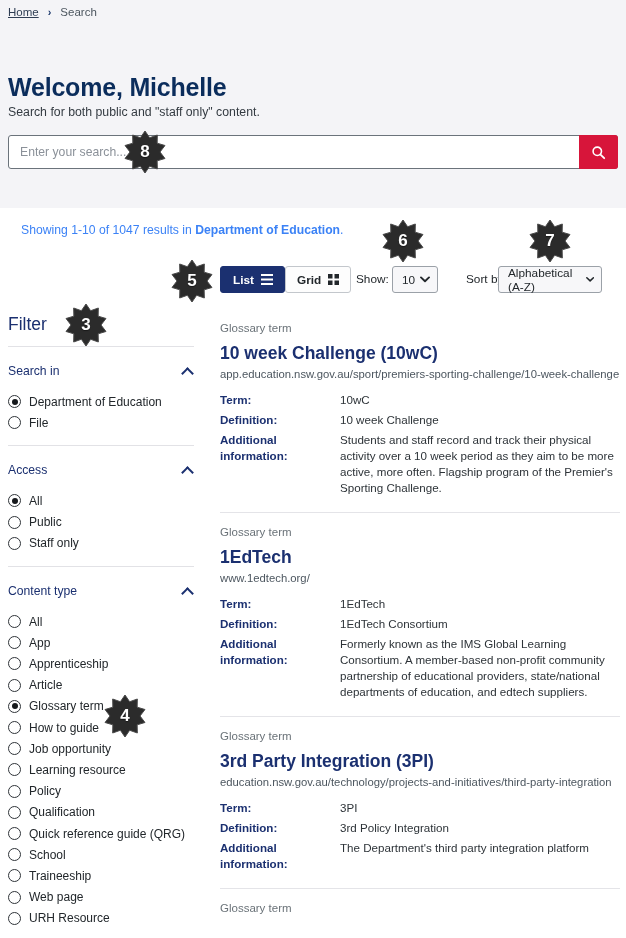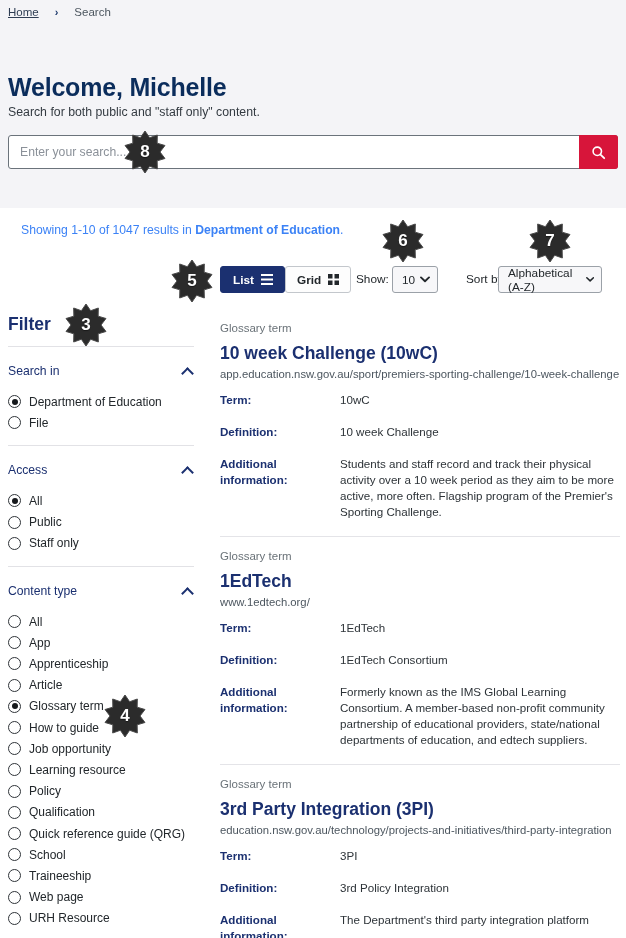--- a/index.html
+++ b/index.html
@@ -14,21 +14,21 @@
 
   
   .top-band {
     position: absolute; left: 0; top: 0; width: 626px; height: 208px;
     background: #f4f4f7;
   }
 
   
   .breadcrumb {
     position: absolute; left: 8px; top: 5px;
-    display: flex; align-items: center; gap: 16px;
+    display: flex; align-items: center; gap: 9px;
     font-size: 11.5px; line-height: 15px; text-align: center;
   }
   .bc-home { color: #2e3d53; text-decoration: underline; cursor: pointer; }
   .bc-sep { color: #1e3a6e; font-weight: bold; font-size: 11px; }
   .bc-cur { color: #4c565f; }
 
   
   .welcome {
     position: absolute; left: 8px; top: 73px;
     font-size: 25px; font-weight: bold; color: #0b2d5c;
@@ -94,21 +94,21 @@
     background: #f7f7f9; border: 1px solid #9ba1a8; border-radius: 3px;
     display: flex; align-items: center; justify-content: space-between;
     font-size: 11.8px; color: #22272b; cursor: pointer; padding: 0 7px 0 9px;
   }
   .ctl-select.show { left: 392px; width: 46px; }
   .ctl-select.sort { left: 498px; width: 104px; }
 
   
   .filter-title {
     position: absolute; left: 8px; top: 314px;
-    font-size: 17.5px; font-weight: bold; color: #1b3070;
+    font-size: 17.5px; font-weight: normal; color: #1b3070;
   }
   .hr { position: absolute; left: 8px; width: 186px; height: 1px; background: #e2e2e6; }
 
   .facet-head {
     position: absolute; left: 8px; width: 186px;
     display: flex; align-items: center; justify-content: space-between;
     font-size: 12.2px; color: #1b3070; font-weight: normal; cursor: pointer;
   }
   .chev { width: 11px; height: 7px; position: relative; }
   .chev::before {
@@ -132,21 +132,21 @@
   
   .results { position: absolute; left: 220px; top: 322px; width: 400px; }
   .card { position: relative; padding-bottom: 2px; }
   .card-sep { height: 1px; background: #e4e4e8; margin: 10px 0 0 0; }
   .kicker { font-size: 11.5px; color: #6a7278; margin-bottom: 9px; }
   .card-title {
     font-size: 17.5px; font-weight: bold; color: #1b3070;
     cursor: pointer; line-height: 21px;
   }
   .card-url { font-size: 11.3px; color: #4c565f; margin-top: 4px; }
-  .kv { display: flex; margin-top: 16px; font-size: 11.6px; line-height: 16px; }
+  .kv { display: flex; margin-top: 4px; font-size: 11.6px; line-height: 16px; }
   .kv .k { width: 120px; flex: none; color: #1b3070; font-weight: bold; }
   .kv .v { flex: 1; color: #2d3338; }
   .kv.first { margin-top: 12px; }
 
   
   .marker {
     position: absolute; width: 44px; height: 44px;
     display: flex; align-items: center; justify-content: center;
     z-index: 40; pointer-events: none;
   }

